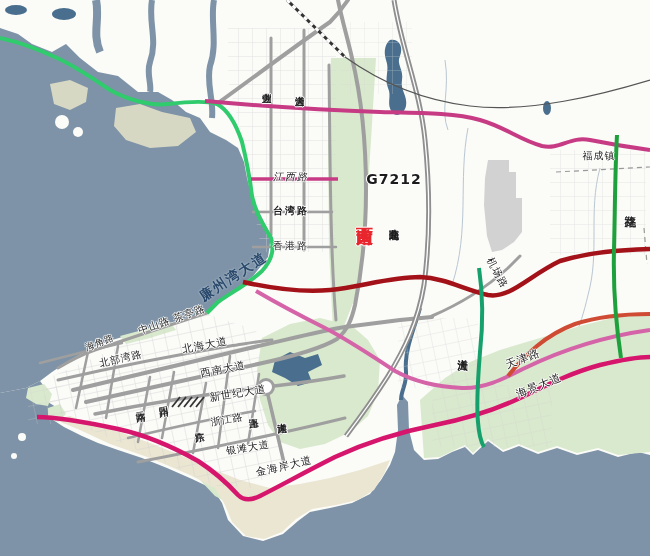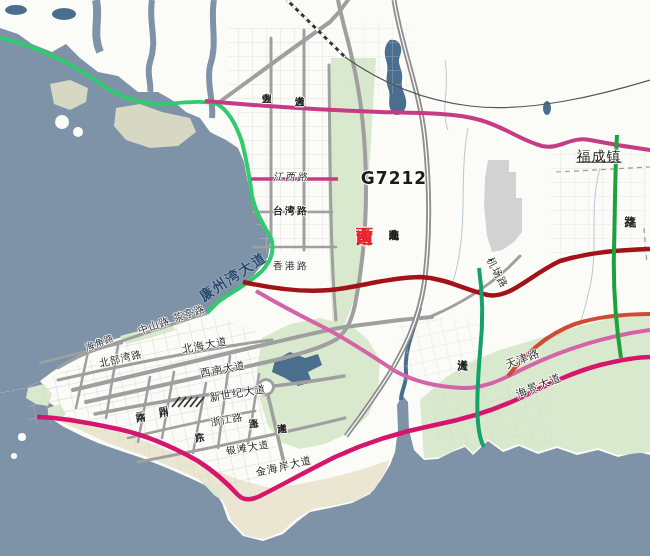--- a/index.html
+++ b/index.html
@@ -10,26 +10,26 @@
        font-size:10px;color:#1b1b1b;white-space:nowrap;line-height:1.05;
        text-shadow:-1px 0 0 #fff,1px 0 0 #fff,0 -1px 0 #fff,0 1px 0 #fff,0 0 2px #fff;
        letter-spacing:1px;pointer-events:none;}
   .v{writing-mode:vertical-rl;text-orientation:upright;letter-spacing:0;}
   .bold{font-weight:bold;}
   
   #lbl-chuangye{left:266px;top:85px;}
   #lbl-hepu{left:299px;top:88px;}
   #lbl-jiangxi{left:291px;top:177px;letter-spacing:2px;font-style:italic;}
   #lbl-taiwan{left:291px;top:211px;letter-spacing:2px;font-weight:bold;}
-  #lbl-hongkong{left:291px;top:246px;letter-spacing:2px;margin-top:20px;}
+  #lbl-hongkong{left:291px;top:246px;letter-spacing:2px;}
   #lbl-xinan-corridor{left:364px;top:214px;font-size:17px;font-weight:bold;color:#e8262d;
       text-shadow:-1px 0 0 #fff,1px 0 0 #fff,0 -1px 0 #fff,0 1px 0 #fff;}
-  #lbl-g7212{left:394px;top:179px;font-size:17px;font-weight:bold;}
+  #lbl-g7212{left:394px;top:179px;font-size:14px;font-weight:bold;}
   #lbl-nanbei{left:394px;top:221px;font-size:10.5px;}
-  #lbl-fucheng{left:599px;top:156px;font-size:14px;text-decoration:underline;}
+  #lbl-fucheng{left:599px;top:156px;font-size:10px;}
   #lbl-fulong{left:630px;top:206px;font-size:12px;}
   #lbl-jichang{left:497px;top:273px;transform:translate(-50%,-50%) rotate(62deg);}
   #lbl-lianzhouwan{left:233px;top:276px;font-size:13.5px;font-weight:bold;color:#29486b;
       letter-spacing:2px;transform:translate(-50%,-50%) rotate(-33deg);
       text-shadow:0 0 2px #aebfcd,0 0 2px #aebfcd;}
   #lbl-zhongshan{left:172px;top:320px;transform:translate(-50%,-50%) rotate(-19deg);}
   #lbl-haijiao{left:100px;top:343px;font-size:9px;transform:translate(-50%,-50%) rotate(-21deg);}
   #lbl-beibuwan{left:121px;top:359px;transform:translate(-50%,-50%) rotate(-13deg);}
   #lbl-beihai{left:205px;top:345px;font-size:10.5px;transform:translate(-50%,-50%) rotate(-11deg);}
   #lbl-xinan-city{left:223px;top:369px;font-size:10.5px;transform:translate(-50%,-50%) rotate(-11deg);}

